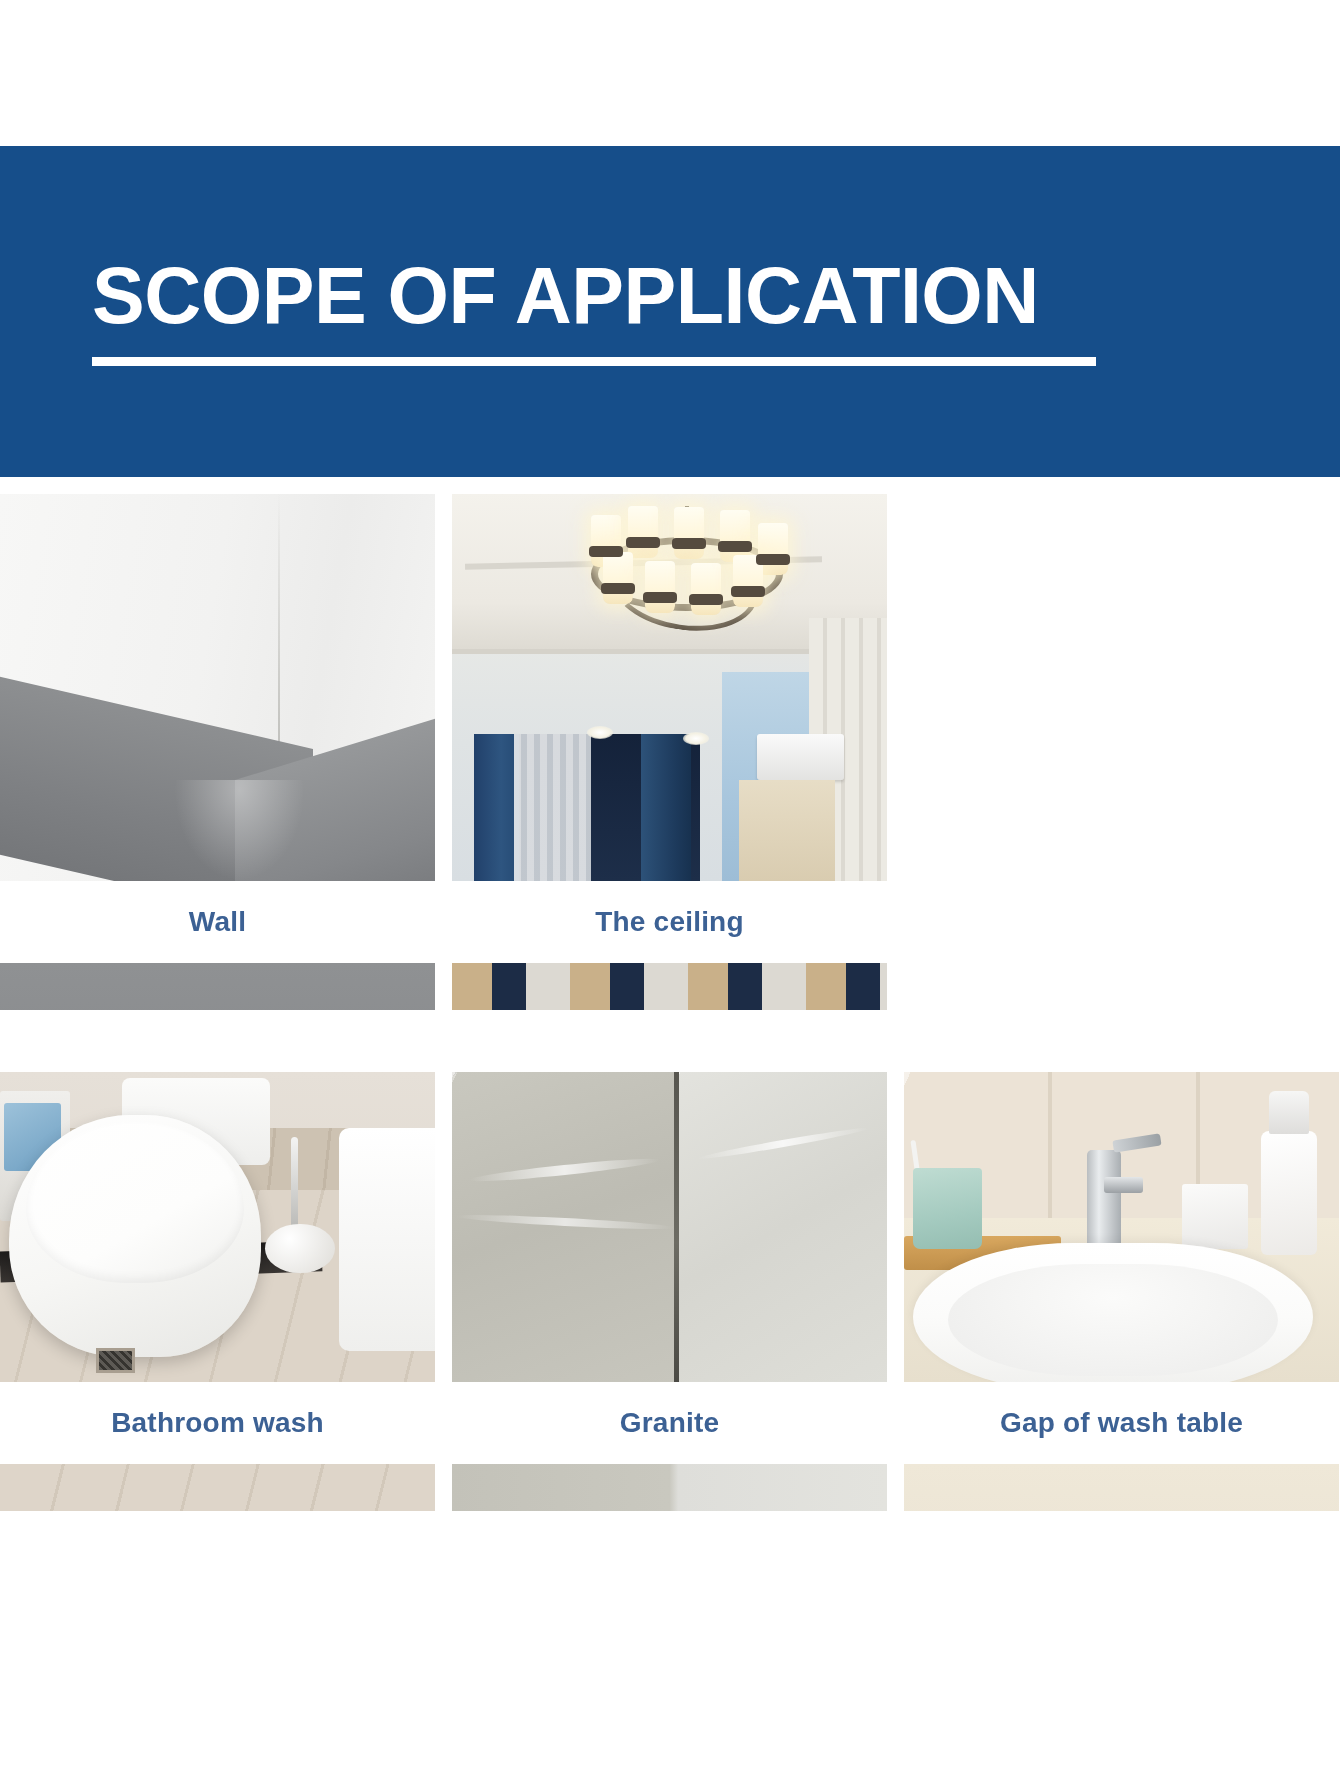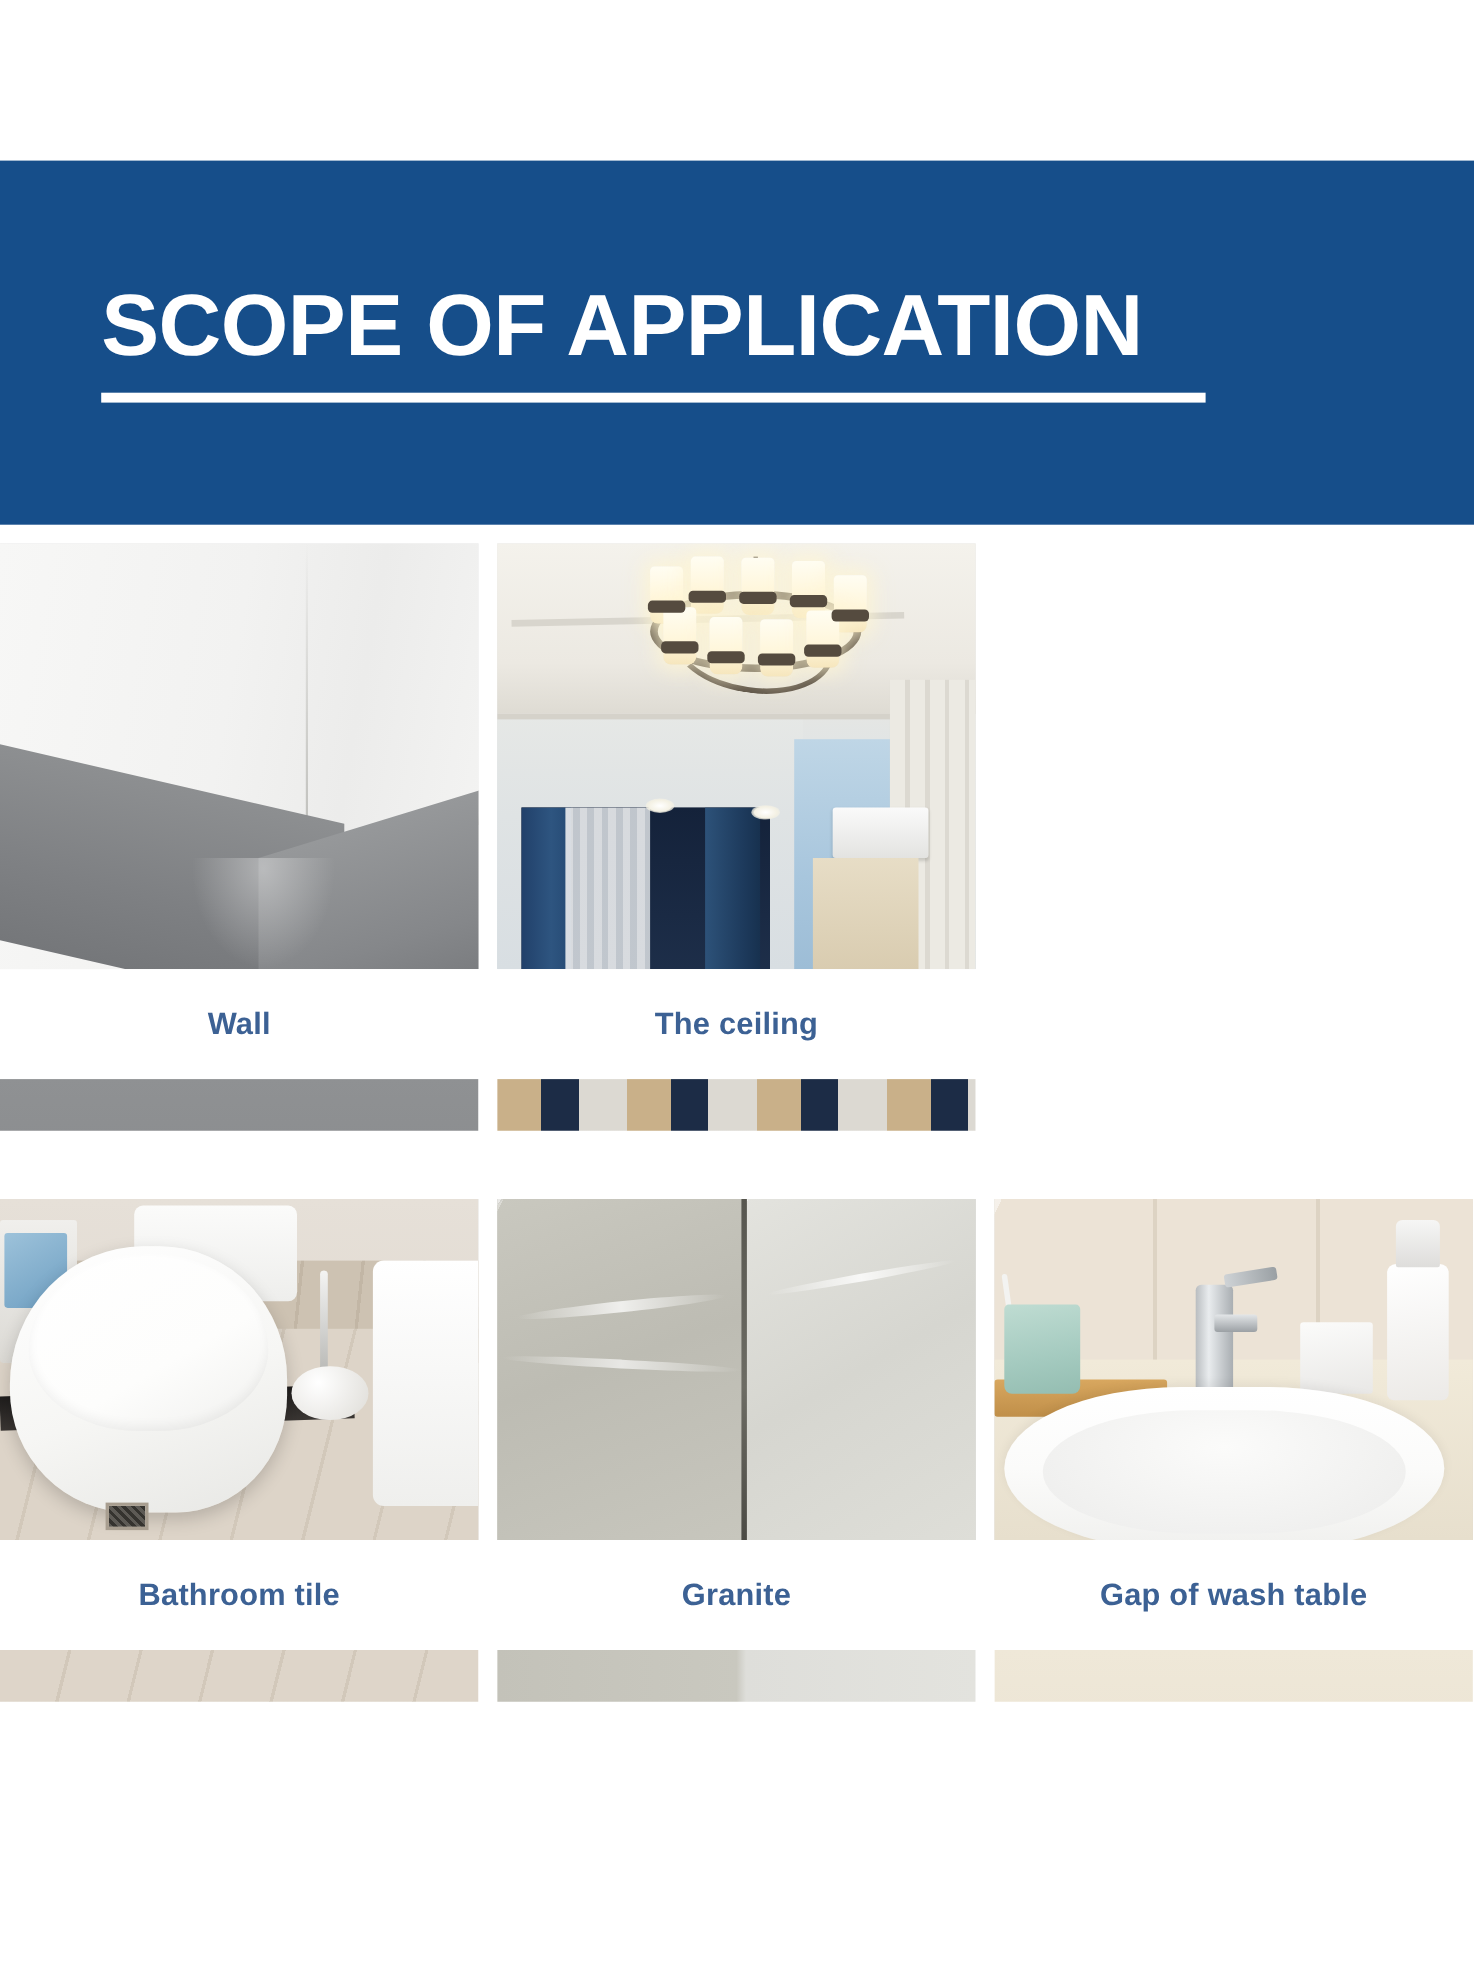--- a/index.html
+++ b/index.html
@@ -85,21 +85,21 @@
     position: relative;
     width: 435px;
     height: 387px;
     overflow: hidden;
     background: #e9e9e9;
   }
 
   .thumb.short { height: 310px; }
 
   .caption {
-    height: 100px;
+    height: 82px;
     display: flex;
     align-items: center;
     justify-content: center;
     background: #ffffff;
   }
 
   .caption-text {
     font-size: 28px;
     font-weight: bold;
     color: #3C6194;
@@ -615,21 +615,21 @@
               <div class="bt-binBlue"></div>
               <div class="bt-tank"></div>
               <div class="bt-toilet"></div>
               <div class="bt-lid"></div>
               <div class="bt-brushHandle"></div>
               <div class="bt-brushBowl"></div>
               <div class="bt-drain"></div>
             </div>
           </div>
           <div class="caption">
-            <span class="caption-text">Bathroom tile</span>
+            <span class="caption-text">Bathroom wash</span>
           </div>
           <div class="strip">
             <div class="strip-inner strip-bt"></div>
           </div>
         </div>
 
         <div class="cell">
           <div class="thumb short">
             <div class="scene gr-bg">
               <div class="gr-left"></div>

